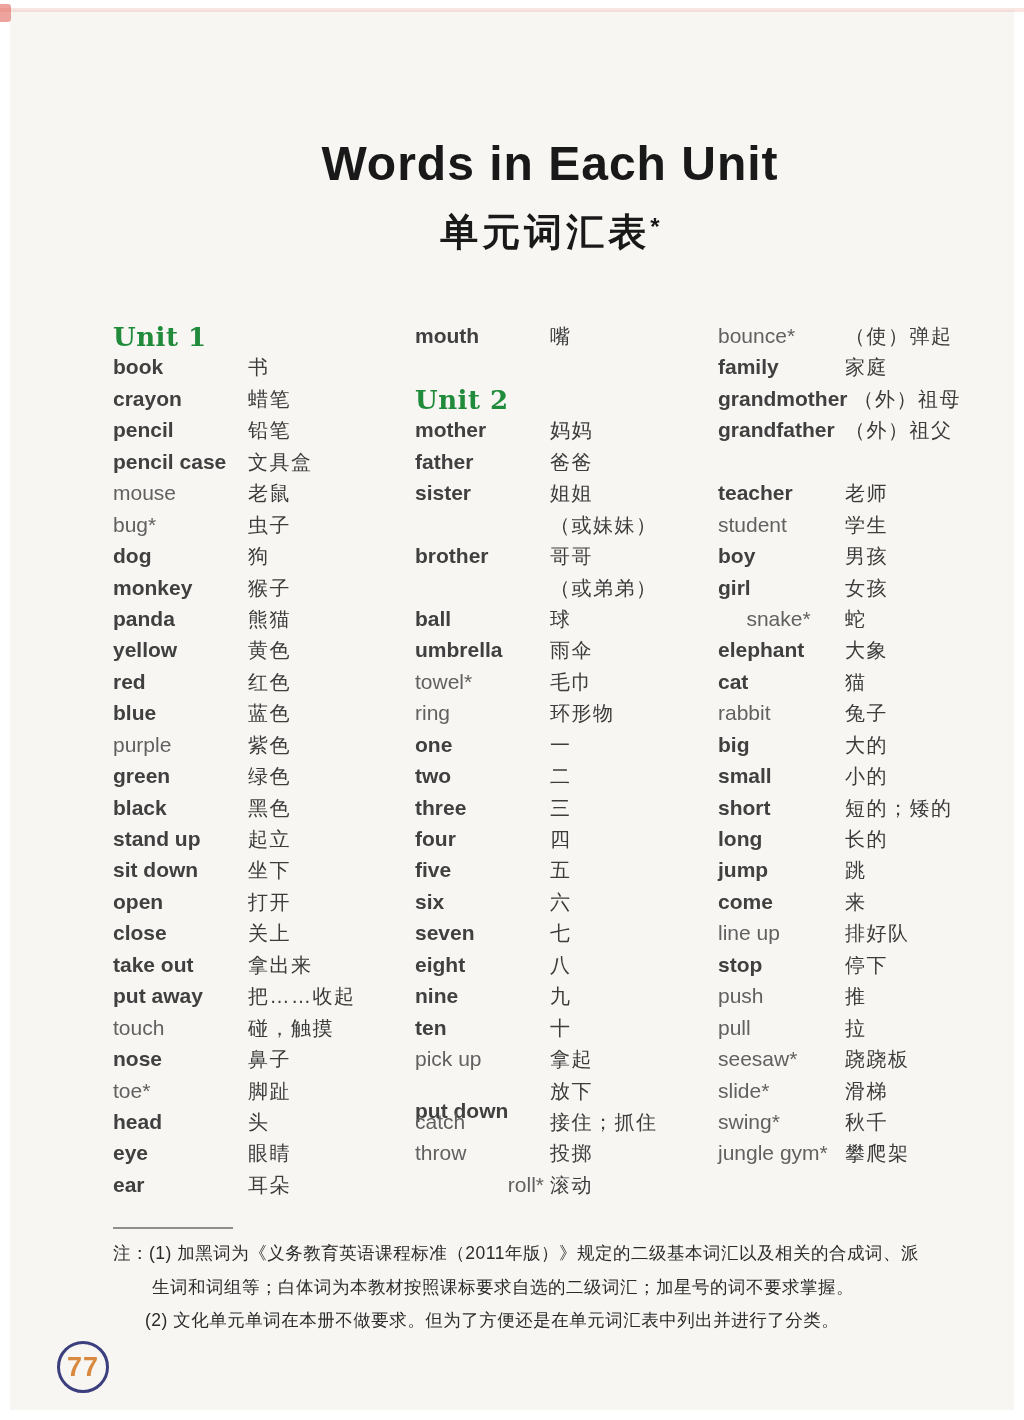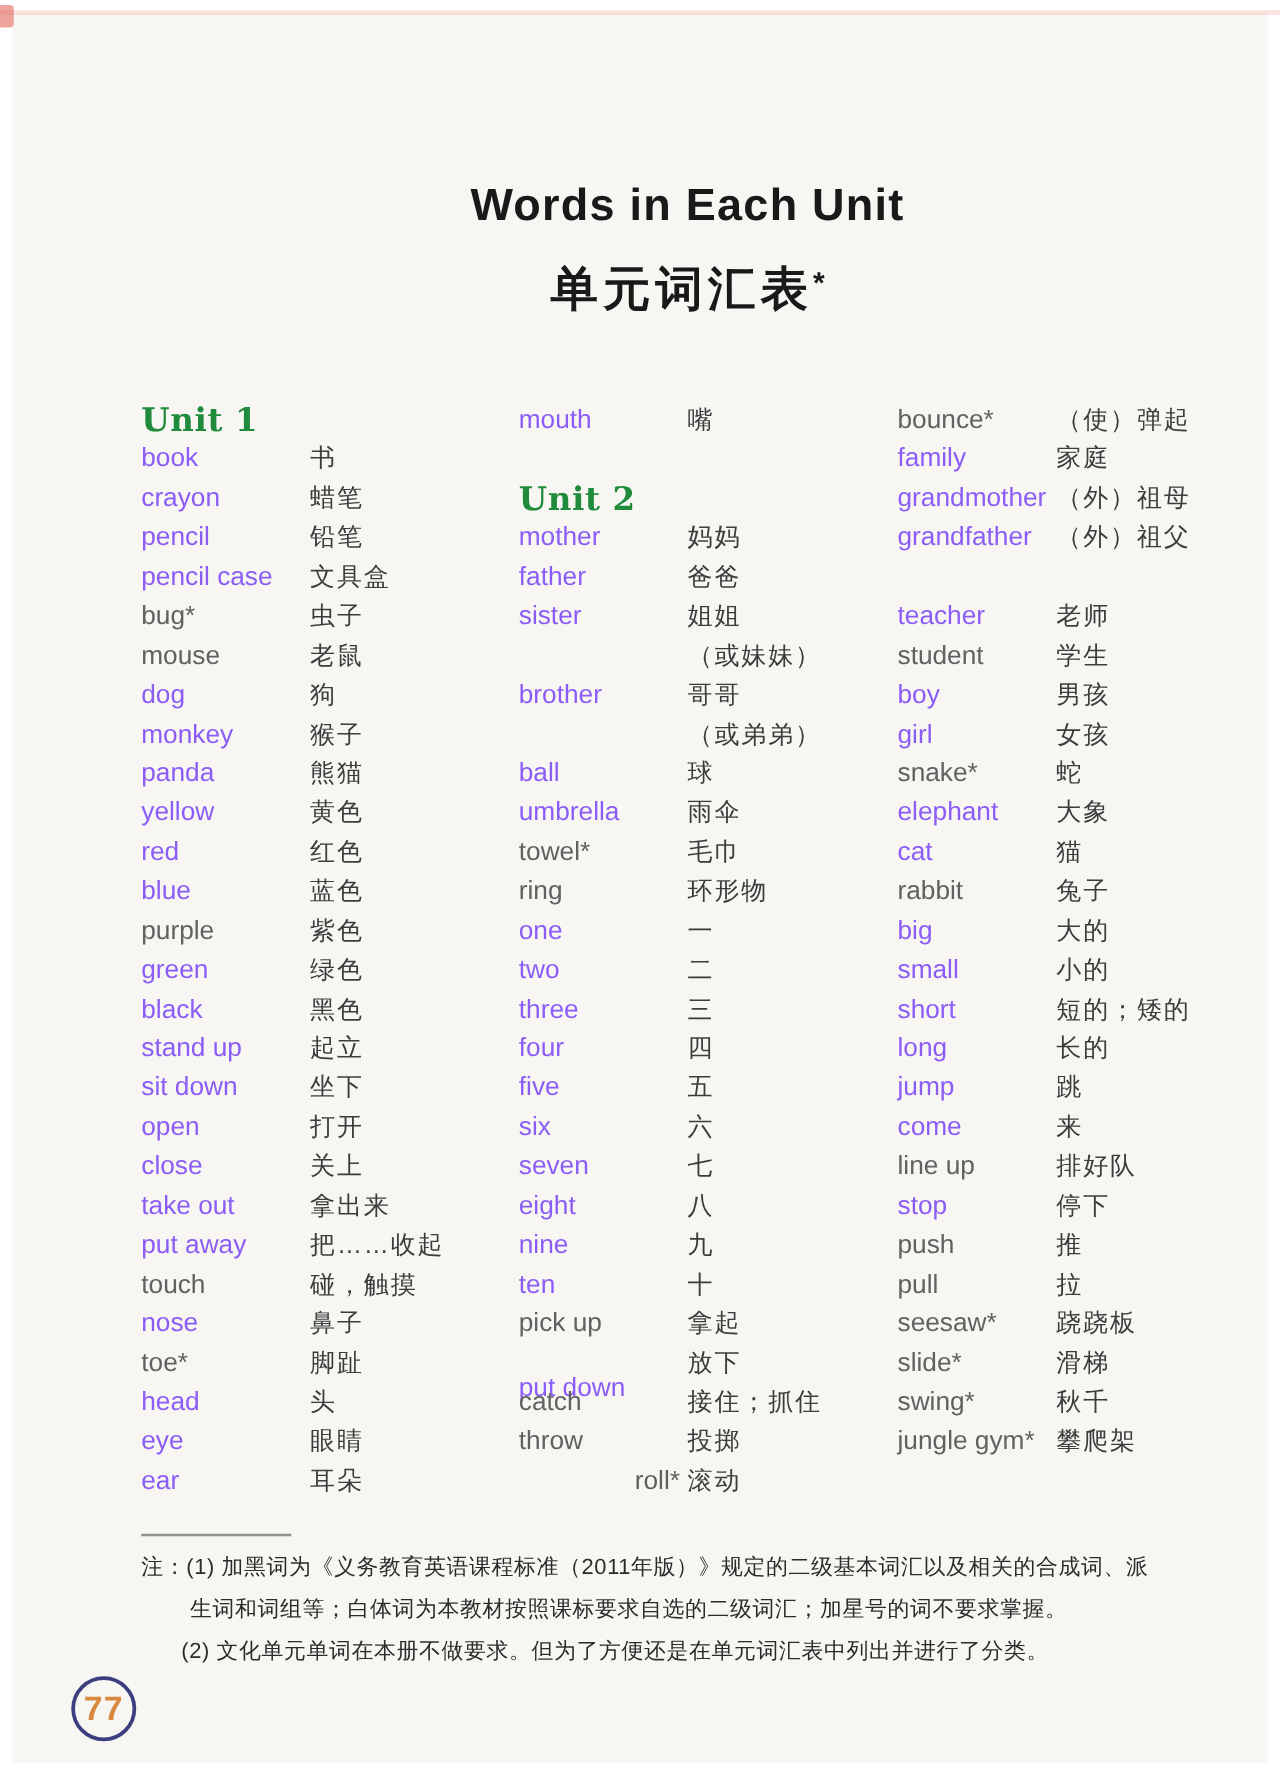--- a/index.html
+++ b/index.html
@@ -31,21 +31,21 @@
     border-radius: 0 3px 3px 0;
   }
   
   .title-block {
     position: absolute;
     left: 76px; top: 128px; width: 928px;
     text-align: center;
     color: #191919;
   }
   .main-title {
-    font-size: 36px;
+    font-size: 48px;
     font-weight: 700;
     letter-spacing: 1px;
     line-height: 52px;
   }
   .sub-title {
     margin-top: 14px;
     font-size: 38px;
     font-weight: 700;
     letter-spacing: 4px;
     line-height: 46px;
@@ -76,21 +76,21 @@
     letter-spacing: 0.5px;
   }
   .en {
     display: inline-block;
     flex: 0 0 auto;
     font-size: 21px;
     line-height: 28px;
     padding-right: 6px;
     box-sizing: border-box;
   }
-  .bold .en { font-weight: 400; color: #8b5cf6; }
+  .bold .en { font-weight: 700; color: #404040; }
   .light .en { font-weight: 400; color: #616161; }
   .zh {
     display: inline-block;
     font-size: 20px;
     line-height: 28px;
     color: #3c3c3c;
     letter-spacing: 1.5px;
   }
   
   .note-rule {
@@ -151,27 +151,27 @@
       </div>
       <div class="line bold">
         <span class="en" style="min-width: 135px;">pencil</span>
         <span class="zh">铅笔</span>
       </div>
       <div class="line bold">
         <span class="en" style="min-width: 135px;">pencil case</span>
         <span class="zh">文具盒</span>
       </div>
       <div class="line light">
+        <span class="en" style="min-width: 135px;">mouse</span>
+        <span class="zh">老鼠</span>
+      </div>
+      <div class="line light">
         <span class="en" style="min-width: 135px;">bug*</span>
         <span class="zh">虫子</span>
       </div>
-      <div class="line light">
-        <span class="en" style="min-width: 135px;">mouse</span>
-        <span class="zh">老鼠</span>
-      </div>
       <div class="line bold">
         <span class="en" style="min-width: 135px;">dog</span>
         <span class="zh">狗</span>
       </div>
       <div class="line bold">
         <span class="en" style="min-width: 135px;">monkey</span>
         <span class="zh">猴子</span>
       </div>
       <div class="line bold">
         <span class="en" style="min-width: 135px;">panda</span>
@@ -386,21 +386,21 @@
       </div>
       <div class="line bold">
         <span class="en" style="min-width: 127px;">boy</span>
         <span class="zh">男孩</span>
       </div>
       <div class="line bold">
         <span class="en" style="min-width: 127px;">girl</span>
         <span class="zh">女孩</span>
       </div>
       <div class="line light">
-        <span class="en" style="min-width: 127px;">snake*</span>
+        <span class="en" style="min-width: 127px; text-align: center;">snake*</span>
         <span class="zh">蛇</span>
       </div>
       <div class="line bold">
         <span class="en" style="min-width: 127px;">elephant</span>
         <span class="zh">大象</span>
       </div>
       <div class="line bold">
         <span class="en" style="min-width: 127px;">cat</span>
         <span class="zh">猫</span>
       </div>

